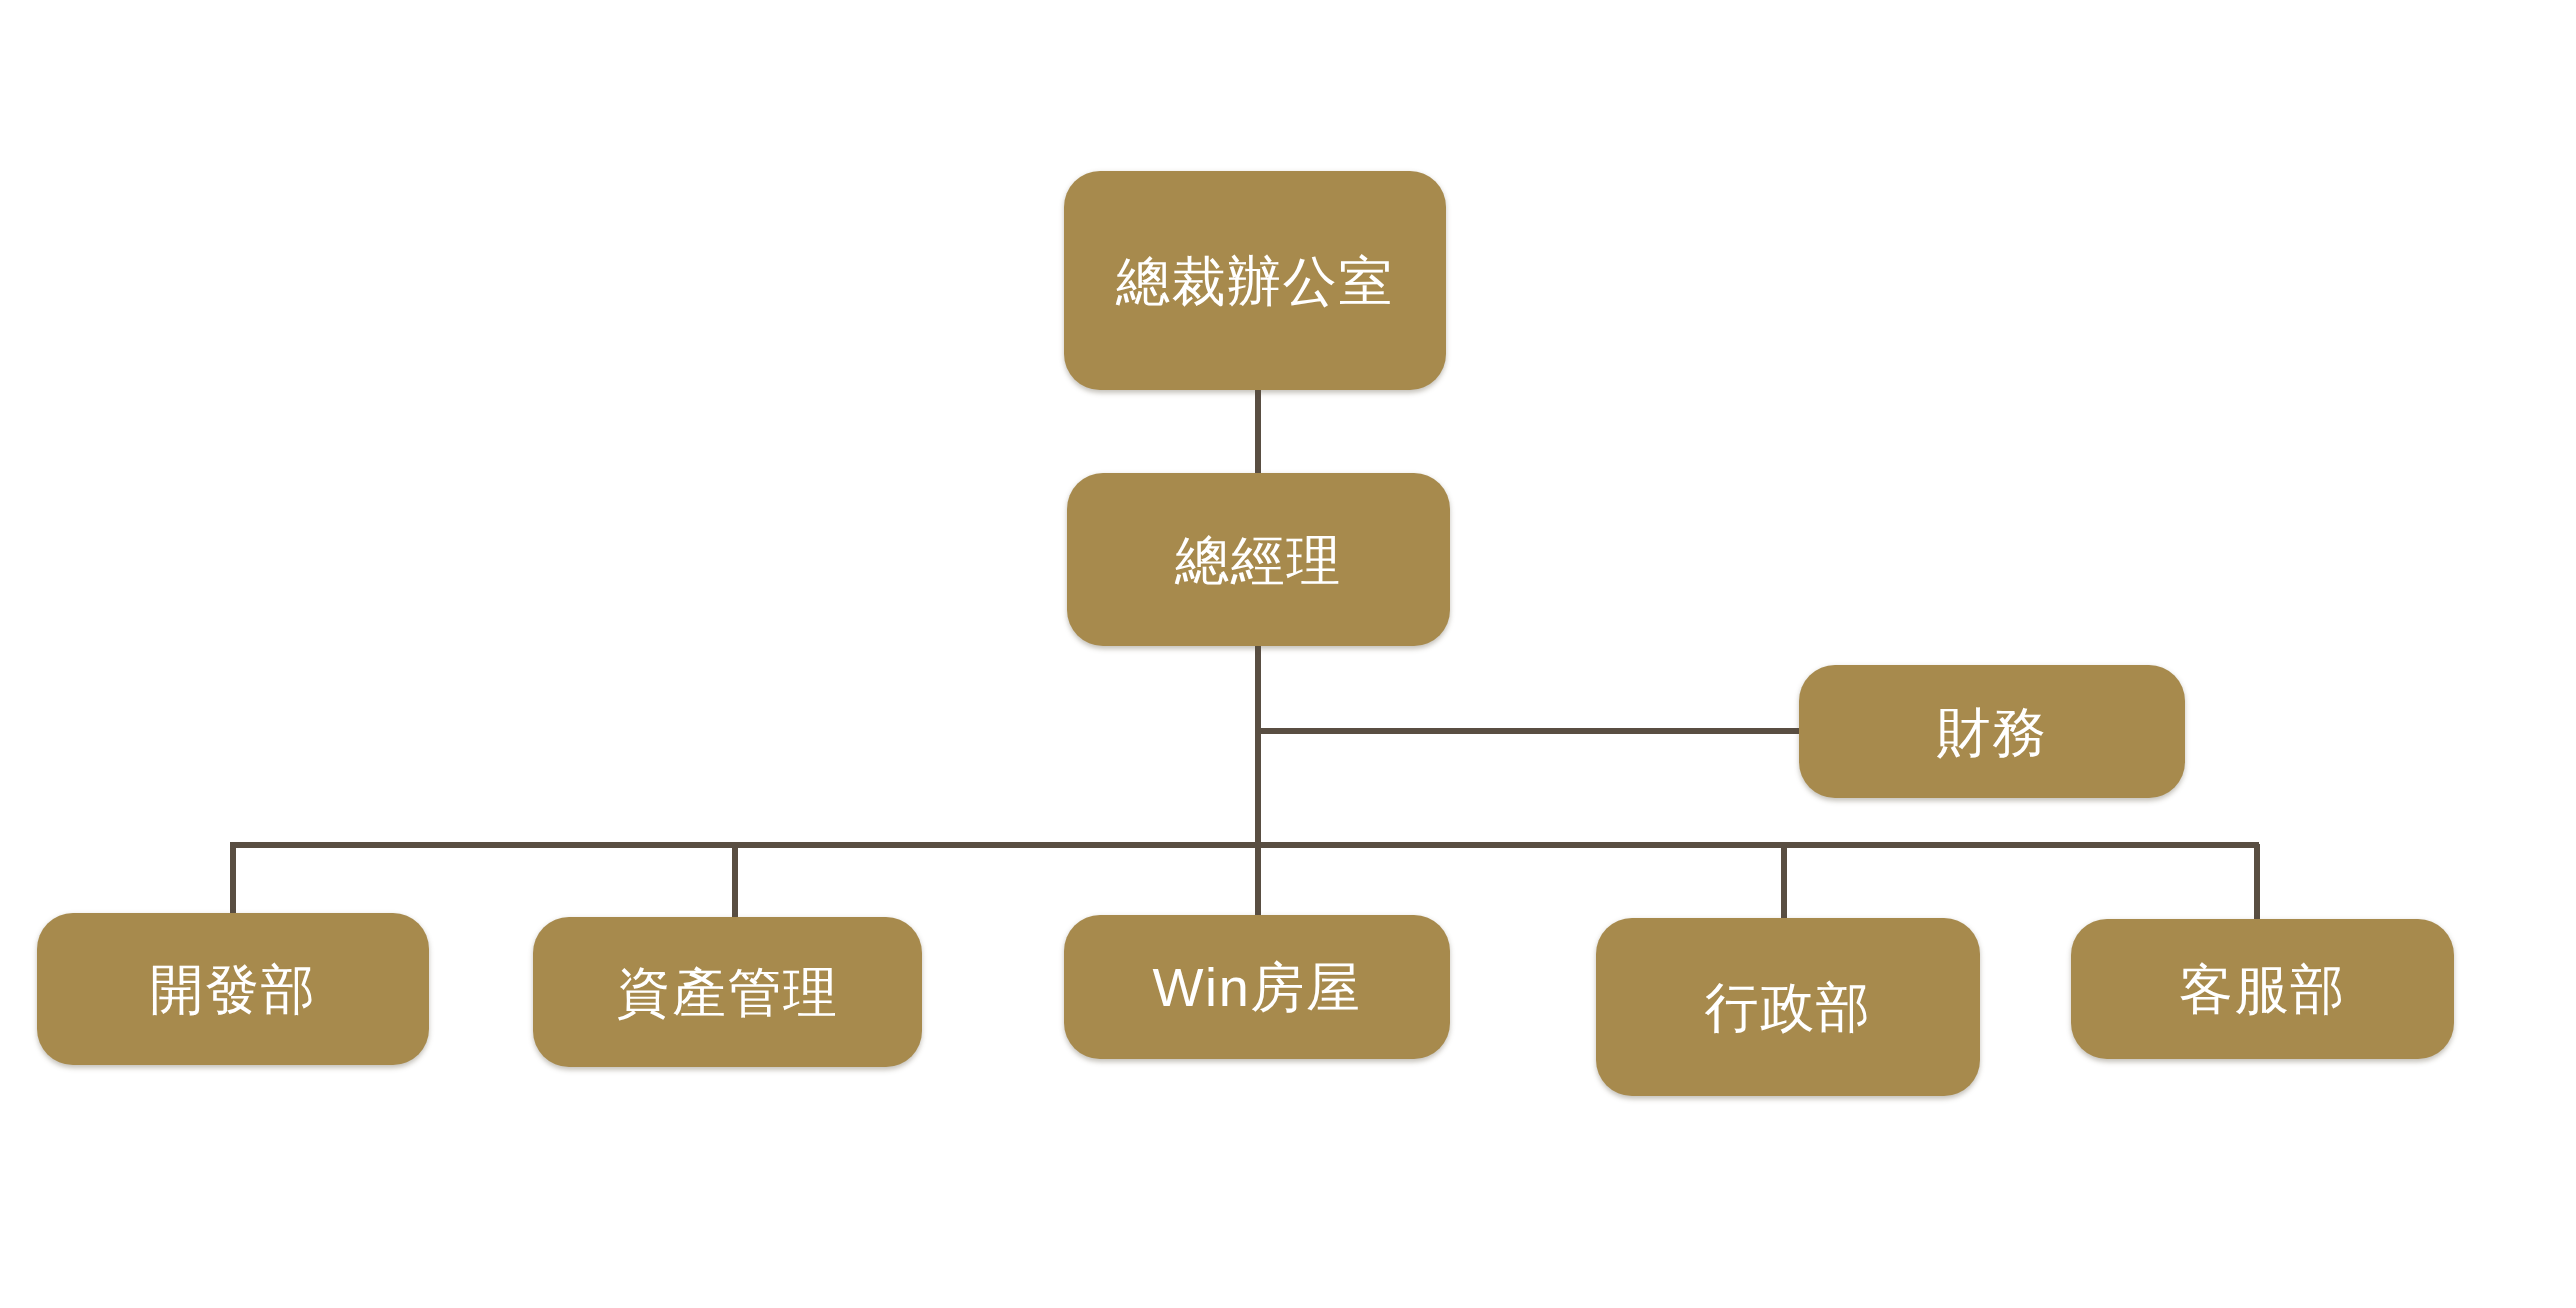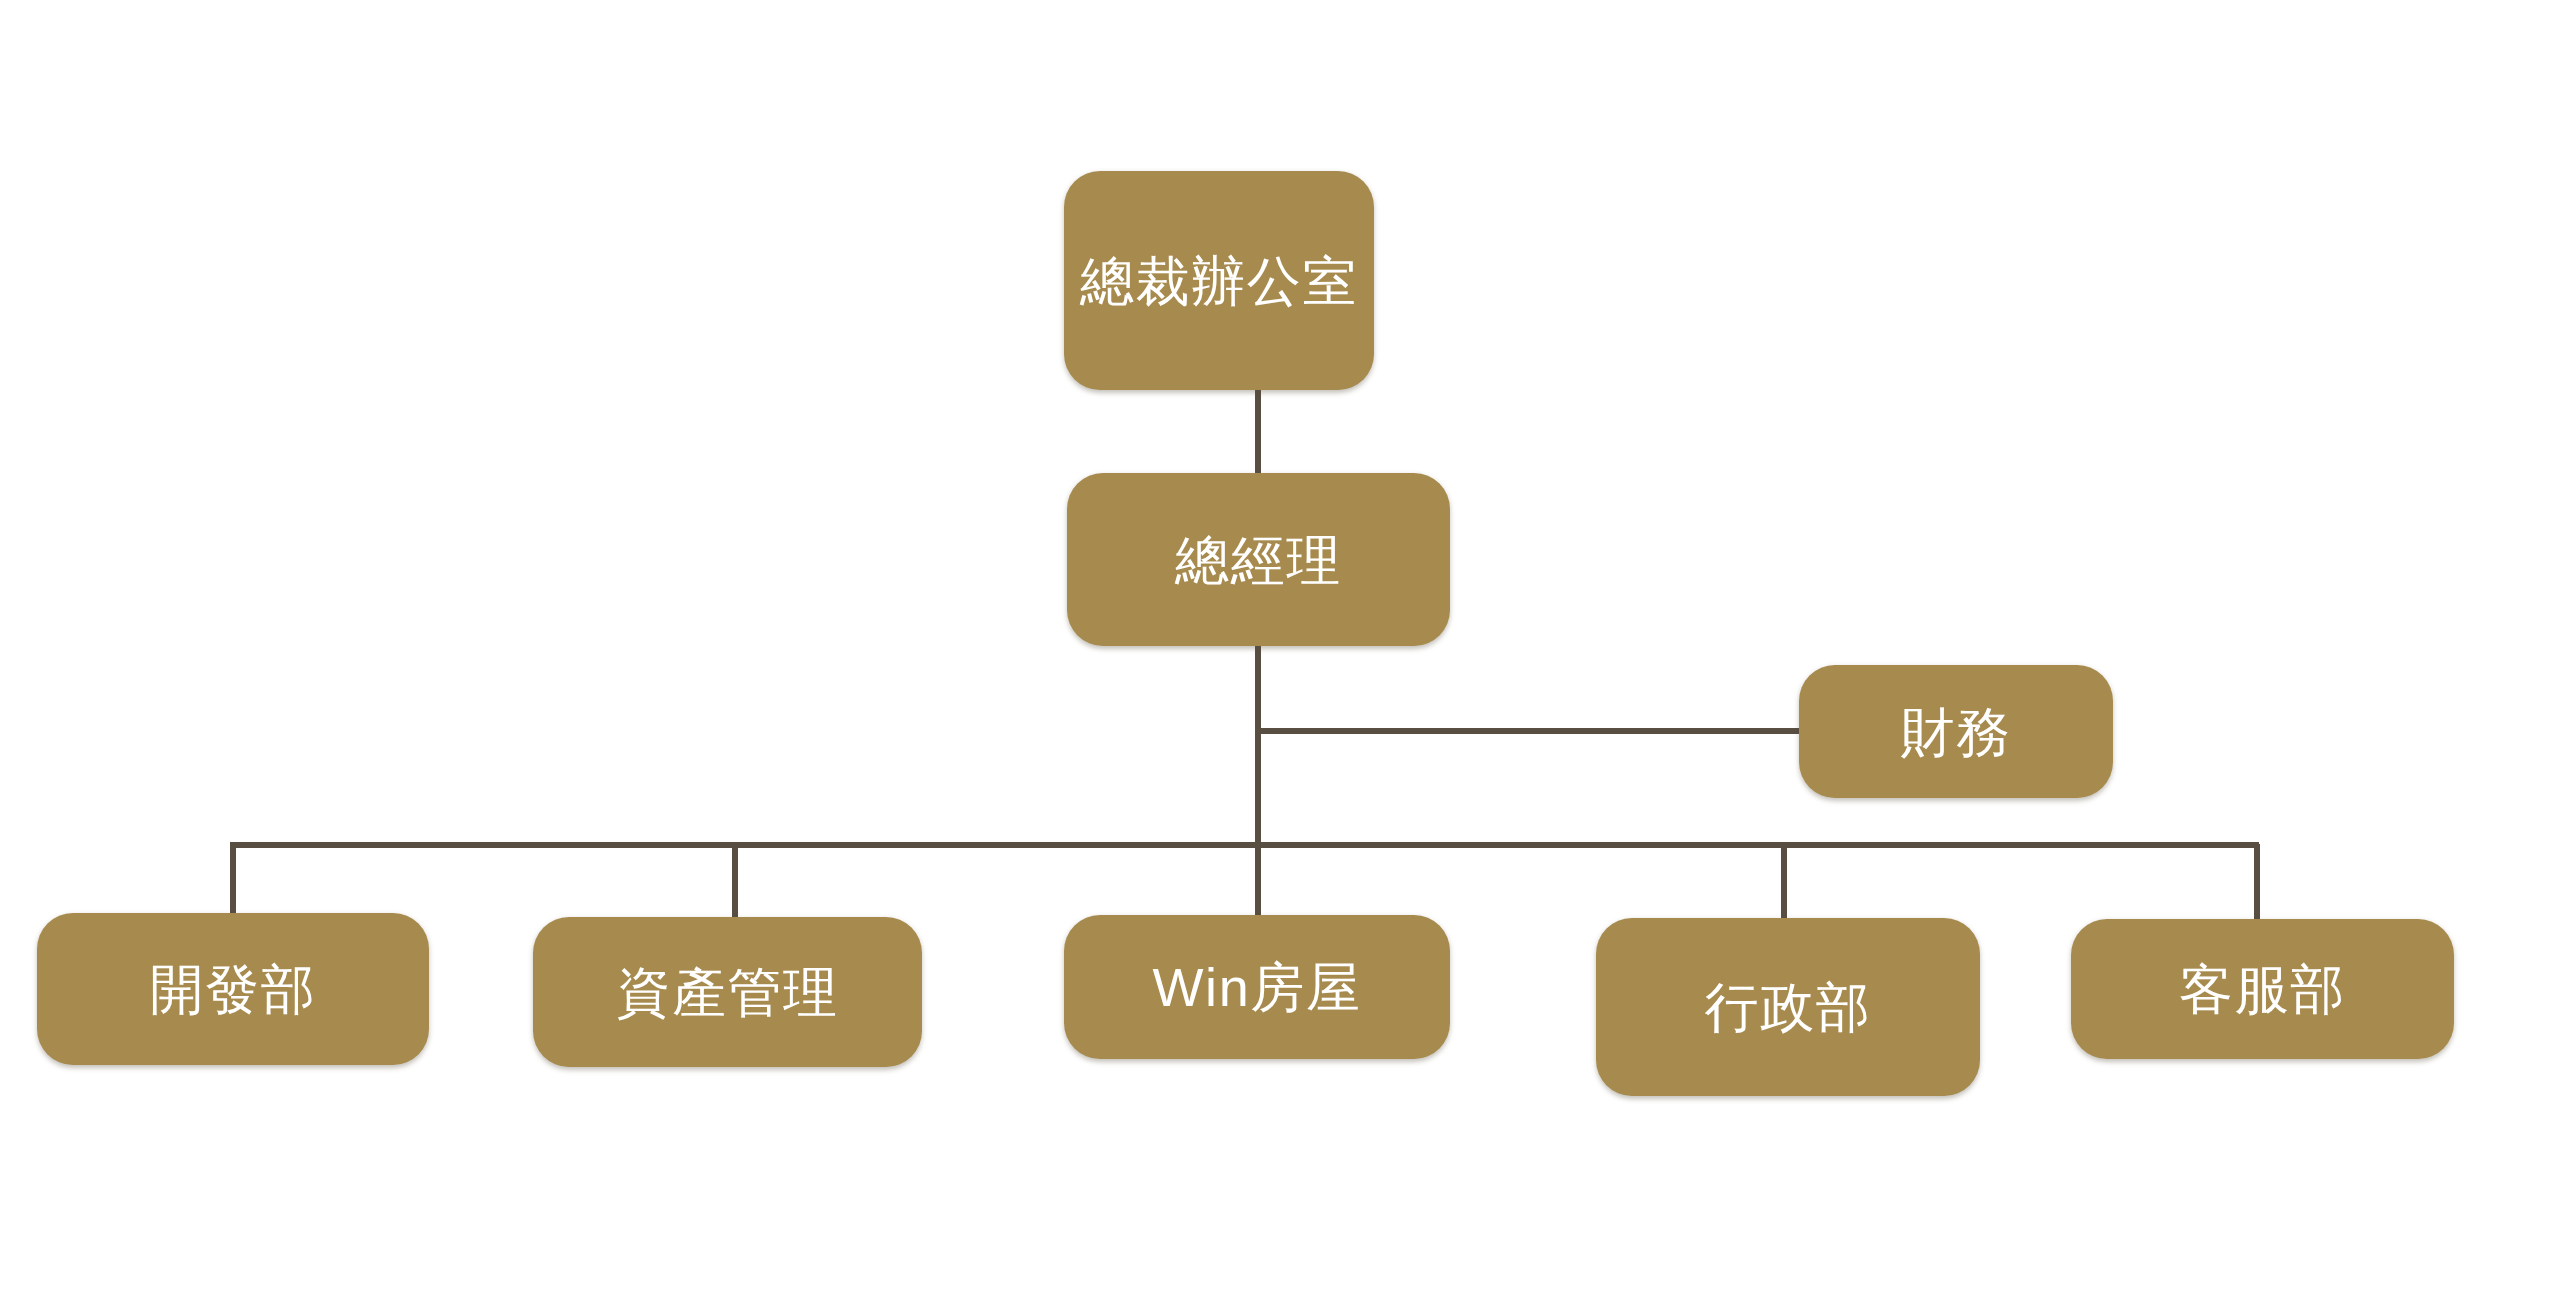--- a/index.html
+++ b/index.html
@@ -38,23 +38,23 @@
     border-radius: 36px;
     display: flex;
     align-items: center;
     justify-content: center;
     font-size: 54px;
     line-height: 1;
     letter-spacing: 1.6px;
     box-shadow: 0 2.4px 4.9px rgba(90, 80, 60, 0.35);
     white-space: nowrap;
   }
-  #node-president { left: 1064px; top: 171px;  width: 310px; height: 219px; }
+  #node-president { left: 1064px; top: 171px;  width: 382px; height: 219px; }
   #node-gm        { left: 1067px; top: 473px;  width: 383px; height: 173px; }
-  #node-finance   { left: 1799px; top: 665px;  width: 314px; height: 133px; }
+  #node-finance   { left: 1799px; top: 665px;  width: 386px; height: 133px; }
   #node-dev       { left: 37px;   top: 913px; width: 392px; height: 152px; align-items: center; }
   #node-asset     { left: 533px;  top: 917px; width: 389px; height: 150px; }
   #node-win       { left: 1064px; top: 915px; width: 386px; height: 144px; }
   #node-admin     { left: 1596px; top: 918px; width: 384px; height: 178px; }
   #node-cs        { left: 2071px; top: 919px; width: 383px; height: 140px; }
 </style>
 </head>
 <body>
 
 <div class="canvas">

